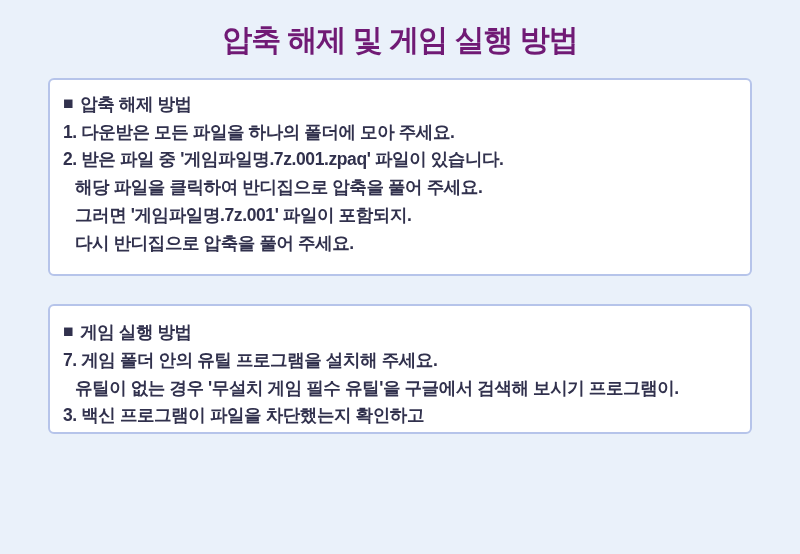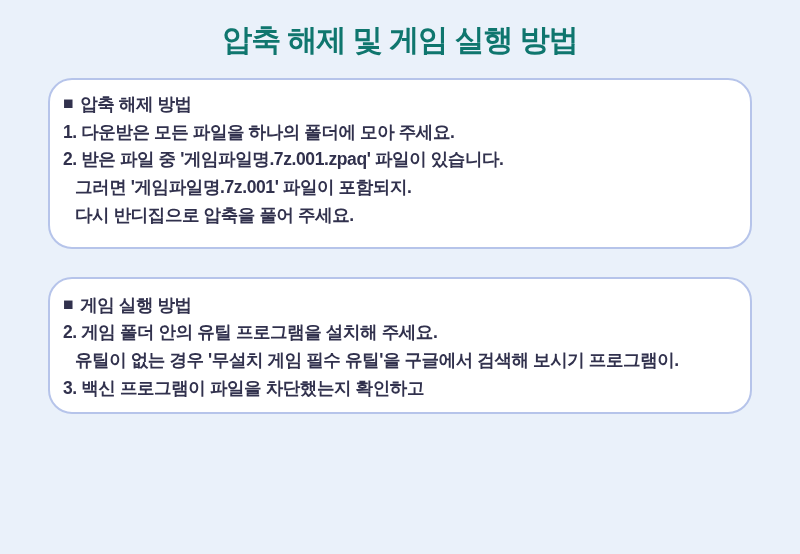--- a/index.html
+++ b/index.html
@@ -10,46 +10,46 @@
     width: 800px;
     height: 554px;
     background: #eaf1fa;
     font-family: "Liberation Sans", sans-serif;
     overflow: hidden;
   }
   .page-title {
     margin: 0;
     padding-top: 21px;
     text-align: center;
-    color: #0f766e;
+    color: #701a75;
     font-size: 30px;
     line-height: 38px;
     font-weight: 800;
     letter-spacing: -1px;
   }
   .panel {
     width: 704px;
     margin: 0 auto;
     box-sizing: border-box;
     background: #ffffff;
     border: 2px solid #b6c4ea;
-    border-radius: 24px;
+    border-radius: 6px;
     color: #31314d;
     font-size: 17.5px;
     font-weight: 700;
     line-height: 27.7px;
     letter-spacing: -0.4px;
   }
   .panel-unzip {
     margin-top: 19px;
     padding: 11px 14px 17px 13px;
   }
   .panel-run {
     margin-top: 28px;
-    padding: 13px 14px 10px 13px;
+    padding: 13px 14px 2px 13px;
   }
   .line {
     white-space: nowrap;
   }
   .line.indent {
     padding-left: 12px;
   }
   .heading .bullet {
     display: inline-block;
     margin-right: 7px;
@@ -60,24 +60,25 @@
 <body>
 
 <h1 class="page-title">압축 해제 및 게임 실행 방법</h1>
 
 <div class="panel panel-unzip">
   <div class="line heading">
     <span class="bullet">■</span><span>압축 해제 방법</span>
   </div>
   <div class="line">1. 다운받은 모든 파일을 하나의 폴더에 모아 주세요.</div>
   <div class="line">2. 받은 파일 중 '게임파일명.7z.001.zpaq' 파일이 있습니다.</div>
+  <div class="line indent">해당 파일을 클릭하여 반디집으로 압축을 풀어 주세요.</div>
   <div class="line indent">그러면 '게임파일명.7z.001' 파일이 포함되지.</div>
   <div class="line indent">다시 반디집으로 압축을 풀어 주세요.</div>
 </div>
 
 <div class="panel panel-run">
   <div class="line heading">
     <span class="bullet">■</span><span>게임 실행 방법</span>
   </div>
-  <div class="line">2. 게임 폴더 안의 유틸 프로그램을 설치해 주세요.</div>
+  <div class="line">7. 게임 폴더 안의 유틸 프로그램을 설치해 주세요.</div>
   <div class="line indent">유틸이 없는 경우 '무설치 게임 필수 유틸'을 구글에서 검색해 보시기 프로그램이.</div>
   <div class="line">3. 백신 프로그램이 파일을 차단했는지 확인하고</div>
 </div>
 
 </body></html>

